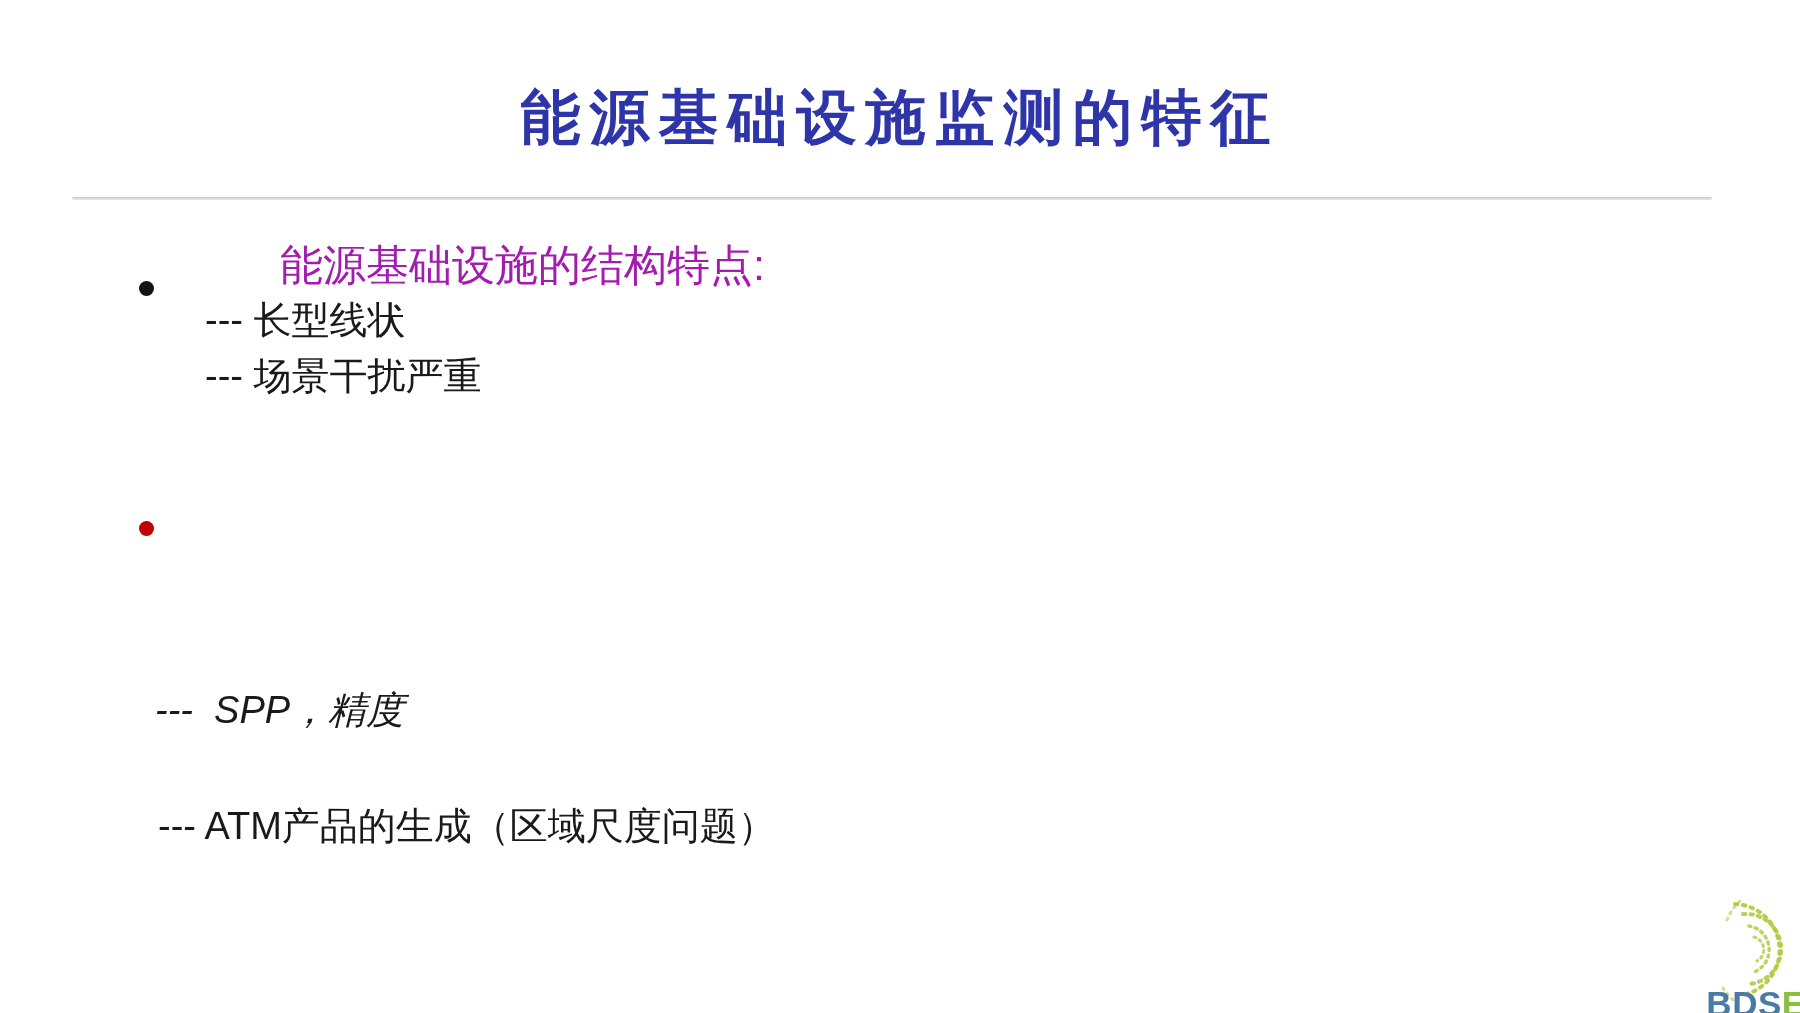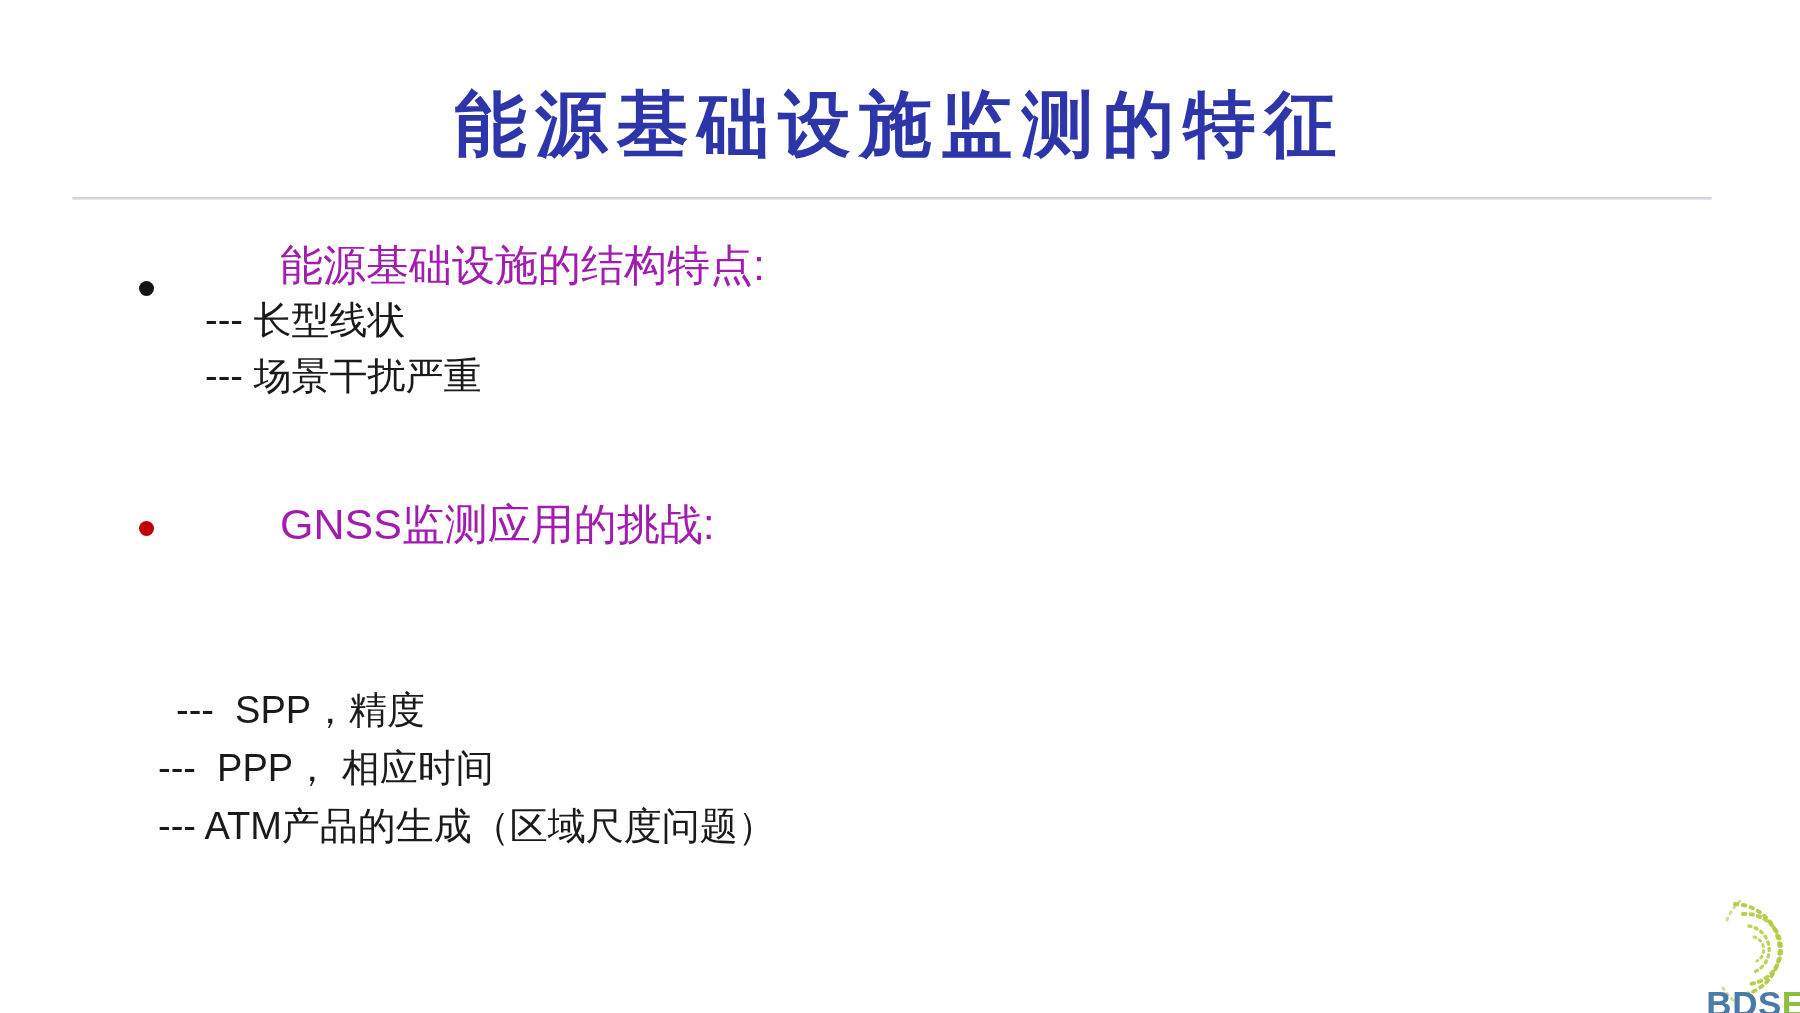--- a/index.html
+++ b/index.html
@@ -18,21 +18,21 @@
   
   .slide-title {
     position: absolute;
     top: 84px;
     left: 0;
     width: 100%;
     margin: 0;
     text-align: center;
     font-family: "DejaVu Serif", serif;
     font-weight: bold;
-    font-size: 72px;
+    font-size: 60px;
     line-height: 1.1;
     letter-spacing: 9px;
     color: #2D35A8;
   }
   .title-divider {
     position: absolute;
     left: 72px;
     top: 197px;
     width: 1640px;
     height: 3px;
@@ -62,21 +62,21 @@
   .list-line {
     position: absolute;
     font-size: 38px;
     line-height: 1.2;
     color: #1a1a1a;
     white-space: pre;
   }
   .li-1-0 { left: 205px; top: 298px; }
   .li-1-1 { left: 205px; top: 354px; }
   .li-2-0 { left: 158px; top: 626px; }
-  .li-2-1 { left: 176px; top: 688px; }
+  .li-2-1 { left: 155px; top: 688px; font-style: italic; }
   .li-2-2 { left: 158px; top: 746px; }
   .li-2-3 { left: 158px; top: 804px; }
   
   .logo {
     position: absolute;
     left: 1645px;
     top: 892px;
     width: 150px;
     height: 115px;
   }
@@ -107,23 +107,21 @@
   <h1 class="slide-title">能源基础设施监测的特征</h1>
 
   <div class="title-divider"></div>
 
   <span class="bullet-dot b1"></span>
   <div class="section-heading h1">能源基础设施的结构特点:</div>
   <div class="list-line li-1-0">--- 长型线状</div>
   <div class="list-line li-1-1">--- 场景干扰严重</div>
 
   <span class="bullet-dot b2"></span>
-  <div class="section-heading h2">GNSS监测应用的挑战:</div>
   <div class="list-line li-2-1">---  SPP，精度</div>
-  <div class="list-line li-2-2">---  PPP， 相应时间</div>
   <div class="list-line li-2-3">--- ATM产品的生成（区域尺度问题）</div>
 
   <div class="logo">
     <svg class="logo-swirl" viewBox="0 0 82 115" xmlns="http://www.w3.org/2000/svg">
       <g fill="none" stroke="#B3CB42" stroke-linecap="round">
         <path d="M 22 12 A 46 46 0 0 1 30 103" stroke-width="4" stroke-dasharray="2.5 5.5" opacity="0.95"></path>
         <path d="M 30 22 A 35 35 0 0 1 36 92" stroke-width="4" stroke-dasharray="2.5 5" opacity="0.9"></path>
         <path d="M 36 34 A 24 24 0 0 1 41 80" stroke-width="3.5" stroke-dasharray="2 4.5" opacity="0.85"></path>
         <path d="M 41 45 A 13 13 0 0 1 44 69" stroke-width="3" stroke-dasharray="2 4" opacity="0.8"></path>
         <path d="M 14 28 A 52 52 0 0 1 28 8" stroke-width="3" stroke-dasharray="2 5" opacity="0.6"></path>

